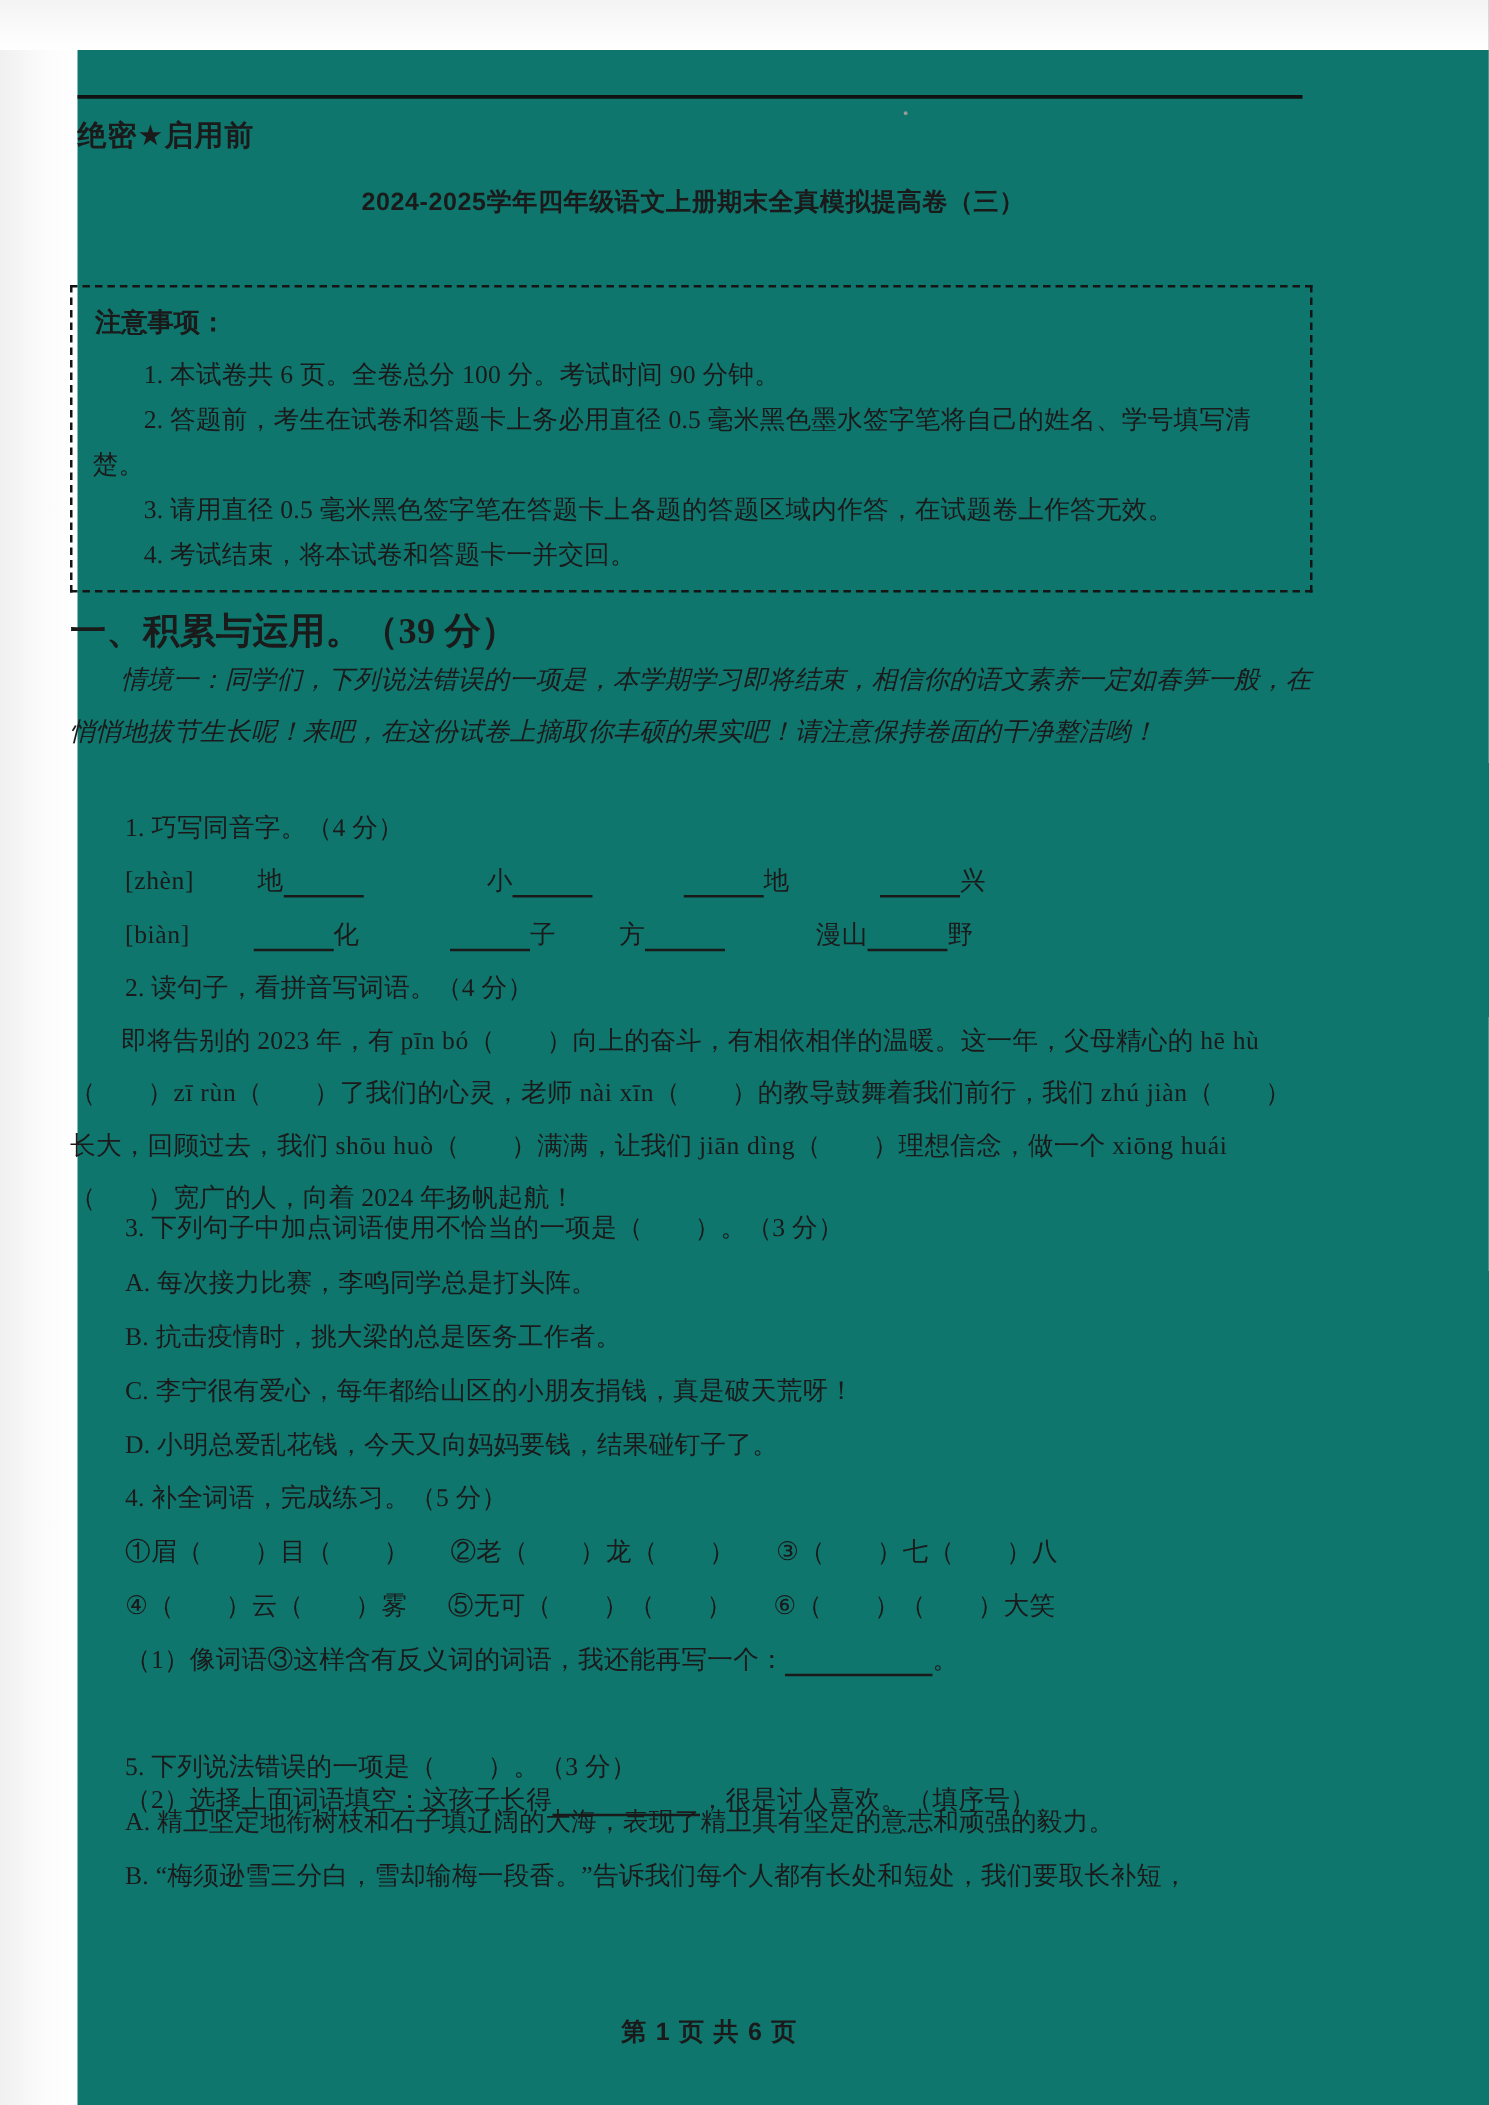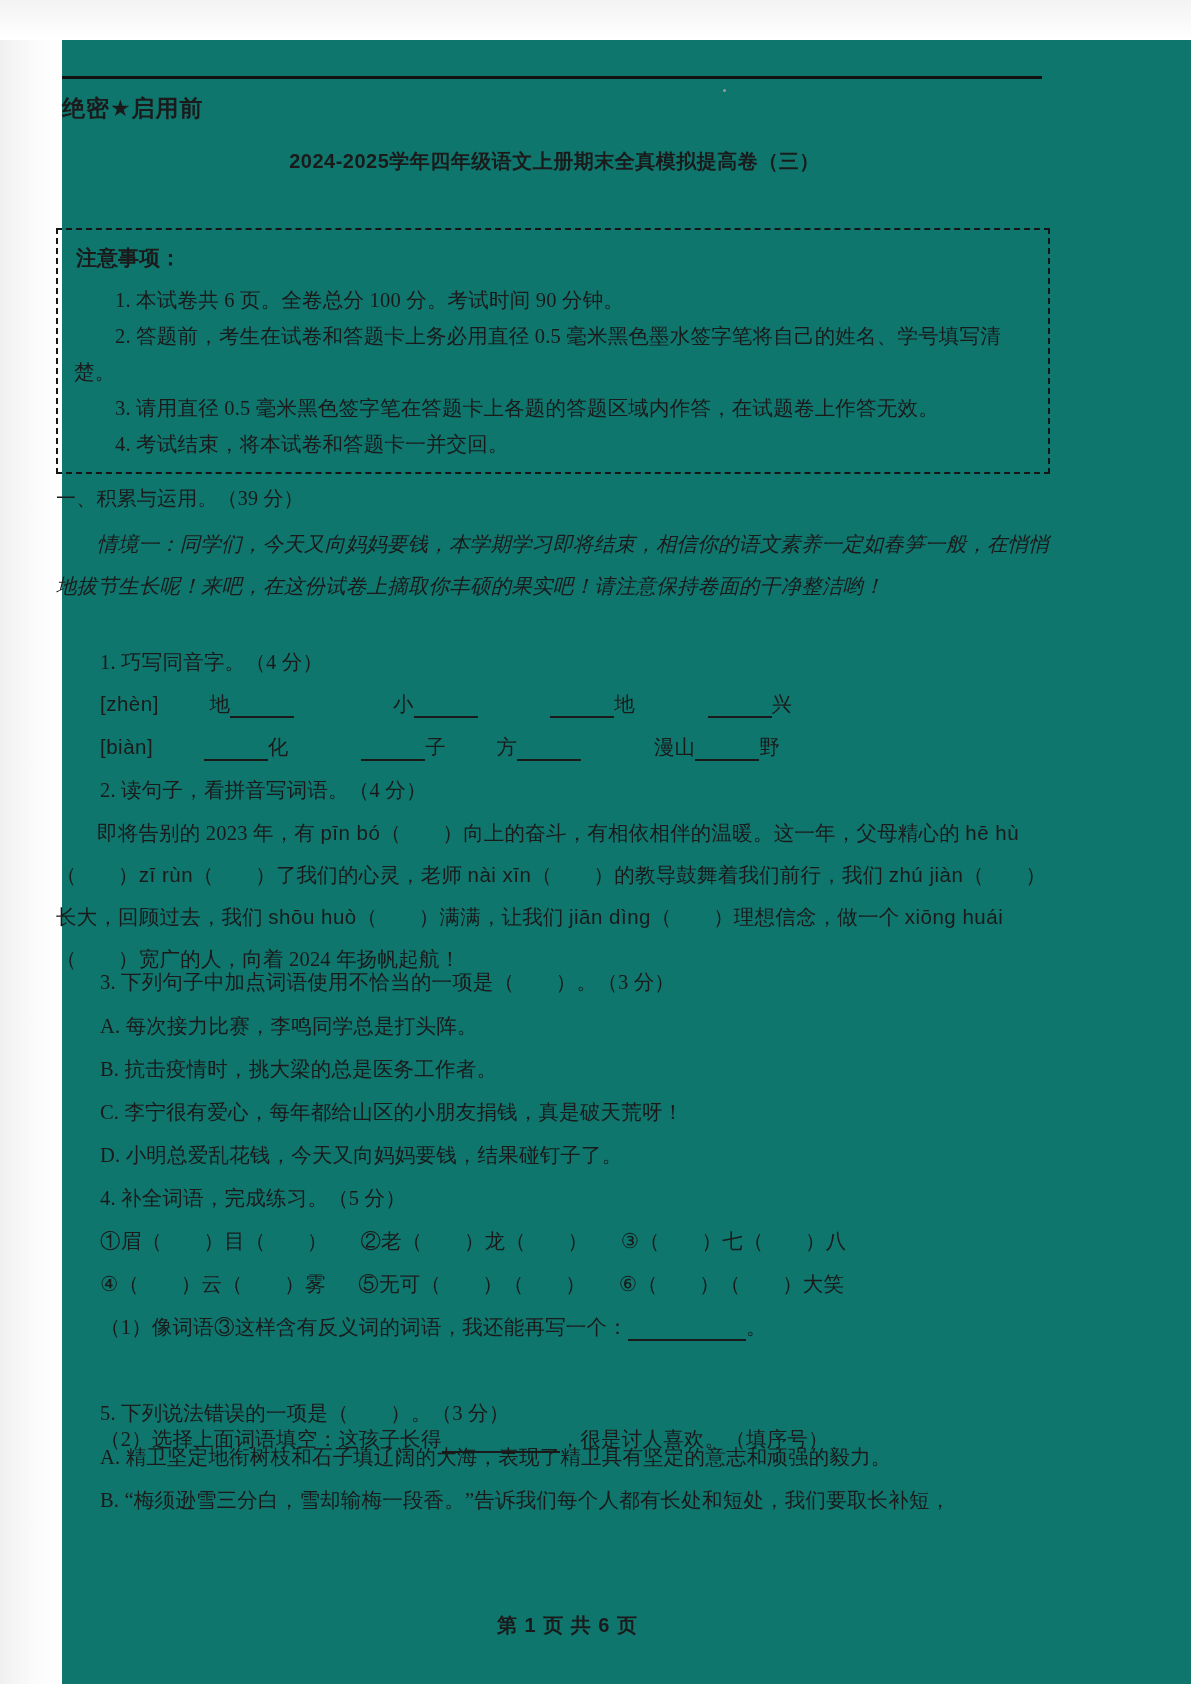--- a/index.html
+++ b/index.html
@@ -96,22 +96,22 @@
     line-height: 36px;
     text-indent: 2em;
     margin: 0;
     letter-spacing: 0.2px;
   }
 
   
   .section-head {
     position: absolute;
     left: 56px;
-    font-size: 20px;
-    font-weight: normal;
+    font-size: 29px;
+    font-weight: bold;
     letter-spacing: 0.2px;
     text-align: right;
   }
 
   .para {
     position: absolute;
     left: 56px;
     width: 994px;
     font-size: 20.5px;
     line-height: 38px;
@@ -151,21 +151,21 @@
     min-width: 52px;
     text-align: center;
   }
 
   .spacer-xs { display: inline-block; width: 22px; }
   .spacer-s  { display: inline-block; width: 40px; }
   .spacer-m  { display: inline-block; width: 62px; }
   .spacer-l  { display: inline-block; width: 88px; }
 
   .pinyin {
-    font-family: Liberation Sans, sans-serif;
+    font-family: Liberation Serif, serif;
     letter-spacing: 0.5px;
   }
 
   .footer {
     position: absolute;
     left: 75px;
     top: 1612px;
     width: 985px;
     text-align: center;
     font-size: 20px;
@@ -191,21 +191,21 @@
   <div class="notice-box">
     <div class="notice-title">注意事项：</div>
     <p class="notice-item">1. 本试卷共 6 页。全卷总分 100 分。考试时间 90 分钟。</p>
     <p class="notice-item">2. 答题前，考生在试卷和答题卡上务必用直径 0.5 毫米黑色墨水签字笔将自己的姓名、学号填写清楚。</p>
     <p class="notice-item">3. 请用直径 0.5 毫米黑色签字笔在答题卡上各题的答题区域内作答，在试题卷上作答无效。</p>
     <p class="notice-item">4. 考试结束，将本试卷和答题卡一并交回。</p>
   </div>
 
   <div class="section-head" style="top:485px;">一、积累与运用。（39 分）</div>
 
-  <div class="para indent kai" style="top:523px; line-height:42px;">情境一：同学们，今天又向妈妈要钱，本学期学习即将结束，相信你的语文素养一定如春笋一般，在悄悄地拔节生长呢！来吧，在这份试卷上摘取你丰硕的果实吧！请注意保持卷面的干净整洁哟！</div>
+  <div class="para indent kai" style="top:523px; line-height:42px;">情境一：同学们，下列说法错误的一项是，本学期学习即将结束，相信你的语文素养一定如春笋一般，在悄悄地拔节生长呢！来吧，在这份试卷上摘取你丰硕的果实吧！请注意保持卷面的干净整洁哟！</div>
 
   <div class="qline" style="top:648px;">1. 巧写同音字。（4 分）</div>
 
   <div class="qline" style="top:690px;">
     <span class="pinyin">[zhèn]</span>
     <span class="spacer-s"></span>
     <span>地</span><span class="blank-ul bl-sm"></span><span></span>
     <span class="spacer-l"></span>
     <span>小</span><span class="blank-ul bl-sm"></span><span></span>
     <span class="spacer-m"></span>

